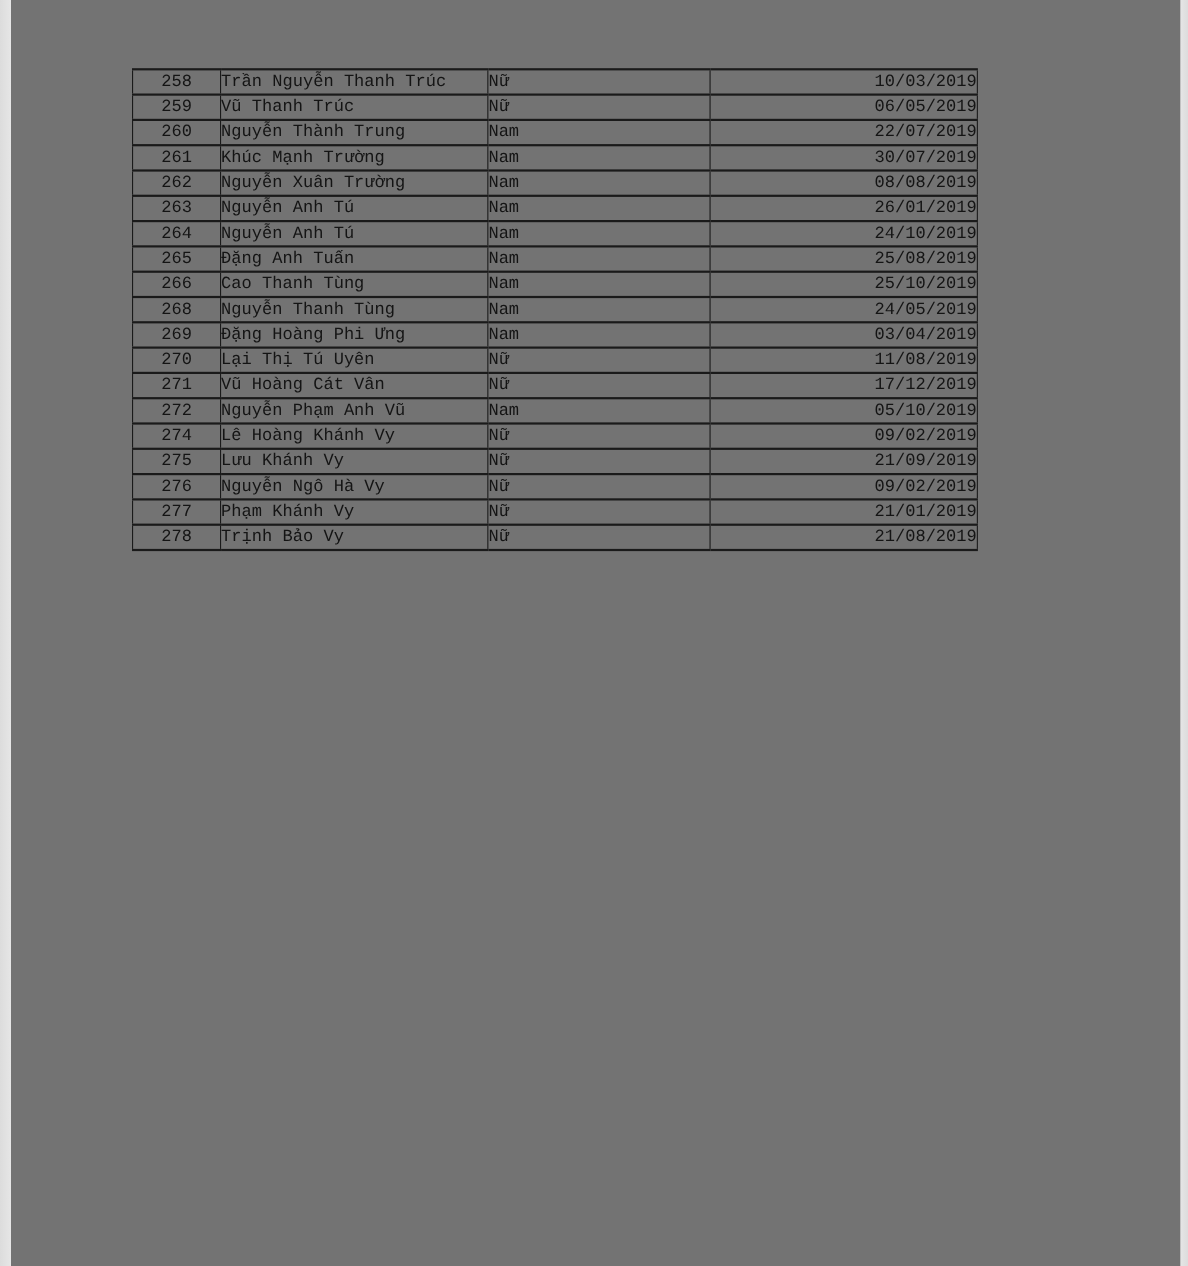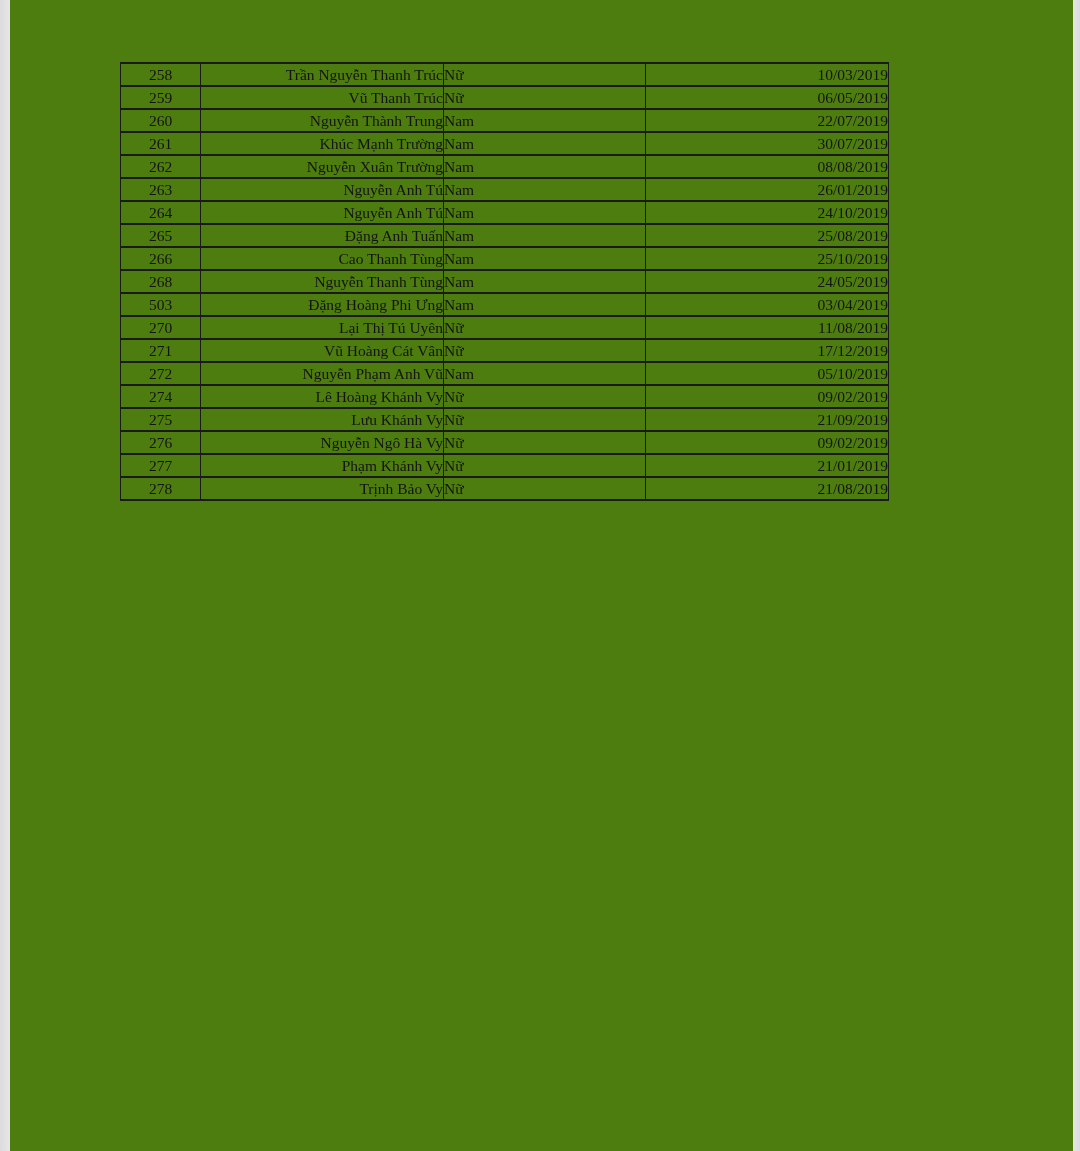--- a/index.html
+++ b/index.html
@@ -32,21 +32,22 @@
     width: 7px;
     border-left: 1px solid #d2d2d2;
     background: linear-gradient(to left, #dcdcdc, #e6e6e6);
   }
   .doc-page {
     position: absolute;
     left: 10px;
     top: 0;
     width: 1063px;
     height: 1151px;
-    background: #4d7c0f;
+    background: #737373;
+    font-family: Liberation Mono, monospace;
   }
   table.roster {
     position: absolute;
     left: 110px; 
     top: 62px;
     width: 768px;
     border-collapse: collapse;
     table-layout: fixed;
     font-size: 15.5px;
     line-height: 1;
@@ -56,21 +57,21 @@
     border-bottom: 2px solid #1a1a1a;
     border-left: 1.5px solid #1a1a1a;
     border-right: 1.5px solid #1a1a1a;
     height: 21px;
     padding: 0;
     vertical-align: middle;
     white-space: nowrap;
     overflow: hidden;
   }
   td.col-index   { text-align: center; }
-  td.col-name    { text-align: right; padding-left: 4px; }
+  td.col-name    { text-align: left; padding-left: 4px; }
   td.col-gender  { text-align: left; }
   td.col-dob     { text-align: right; }
 </style>
 </head>
 <body>
 
 <div class="edge-strip left"></div>
 <div class="edge-strip right"></div>
 
 <div class="doc-page">
@@ -136,21 +137,21 @@
           <td class="col-gender">Nam</td>
           <td class="col-dob">25/10/2019</td>
         </tr>
         <tr>
           <td class="col-index">268</td>
           <td class="col-name">Nguyễn Thanh Tùng</td>
           <td class="col-gender">Nam</td>
           <td class="col-dob">24/05/2019</td>
         </tr>
         <tr>
-          <td class="col-index">503</td>
+          <td class="col-index">269</td>
           <td class="col-name">Đặng Hoàng Phi Ưng</td>
           <td class="col-gender">Nam</td>
           <td class="col-dob">03/04/2019</td>
         </tr>
         <tr>
           <td class="col-index">270</td>
           <td class="col-name">Lại Thị Tú Uyên</td>
           <td class="col-gender">Nữ</td>
           <td class="col-dob">11/08/2019</td>
         </tr>

